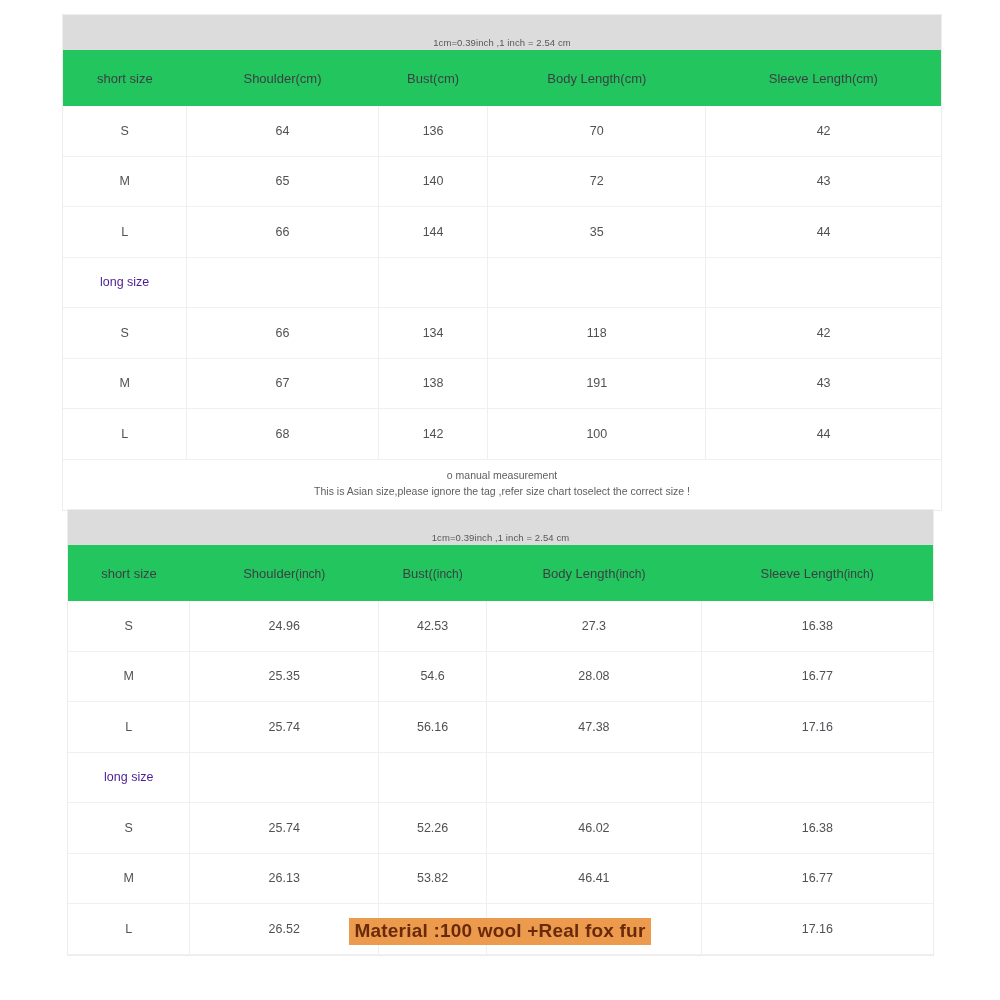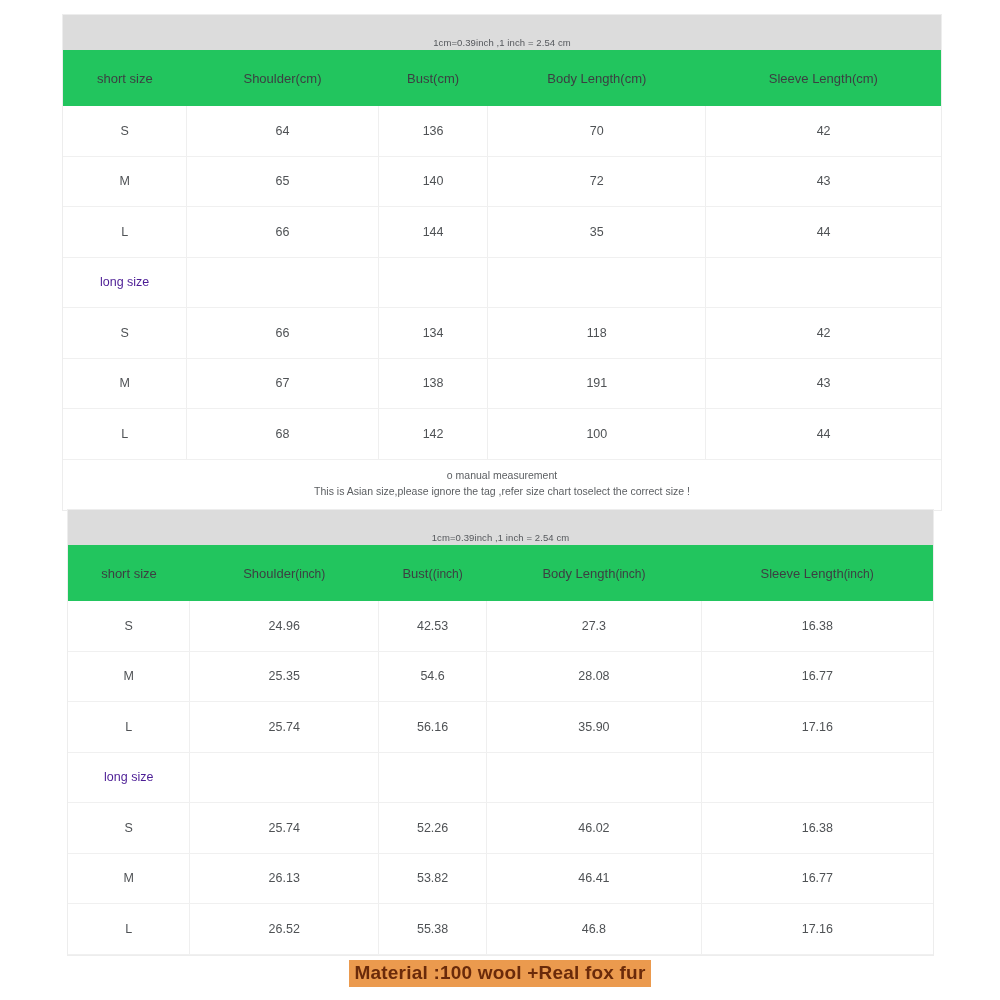--- a/index.html
+++ b/index.html
@@ -99,21 +99,21 @@
   .foot-line2 {
     font-size: 10.5px;
     color: #5b5e61;
     line-height: 17px;
   }
 
   
   #material-banner {
     position: absolute;
     left: 0;
-    top: 960px;
+    top: 918px;
     width: 1000px;
     text-align: center;
   }
   #material-banner .mat-text {
     display: inline-block;
     background: #eb9a4e;
     color: #6a2a0a;
     font-size: 19px;
     font-weight: bold;
     letter-spacing: 0.2px;
@@ -269,21 +269,21 @@
       <td>M</td>
       <td>25.35</td>
       <td>54.6</td>
       <td>28.08</td>
       <td>16.77</td>
     </tr>
     <tr class="bodyrow">
       <td>L</td>
       <td>25.74</td>
       <td>56.16</td>
-      <td>35.90</td>
+      <td>47.38</td>
       <td>17.16</td>
     </tr>
     <tr class="bodyrow grouprow">
       <td>long size</td>
       <td></td>
       <td></td>
       <td></td>
       <td></td>
     </tr>
     <tr class="bodyrow">

